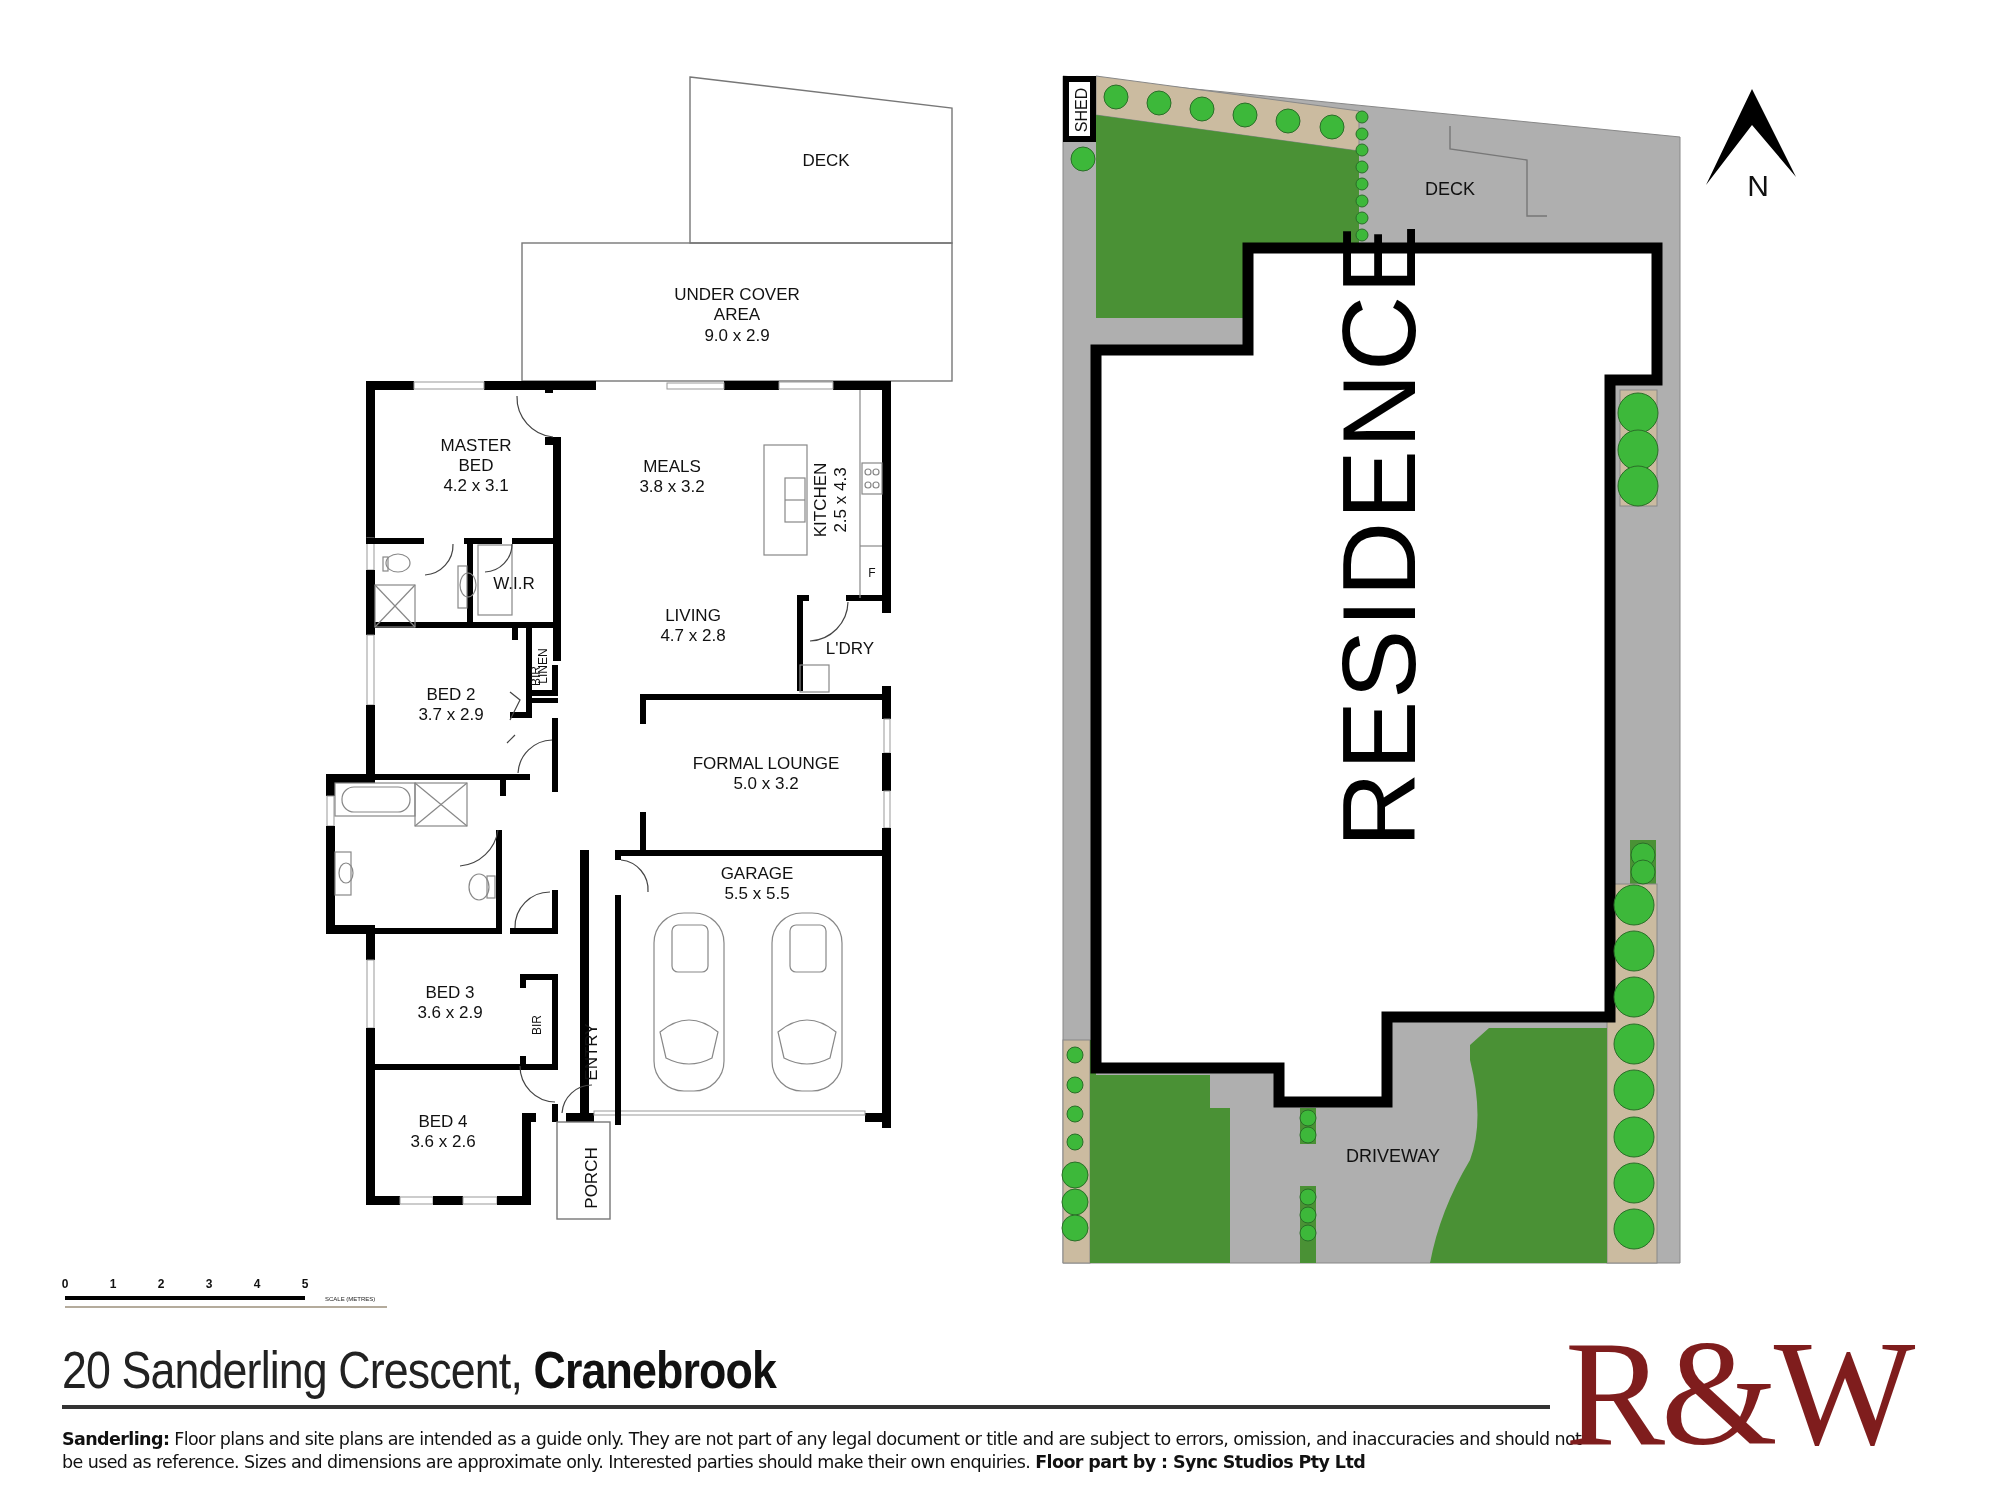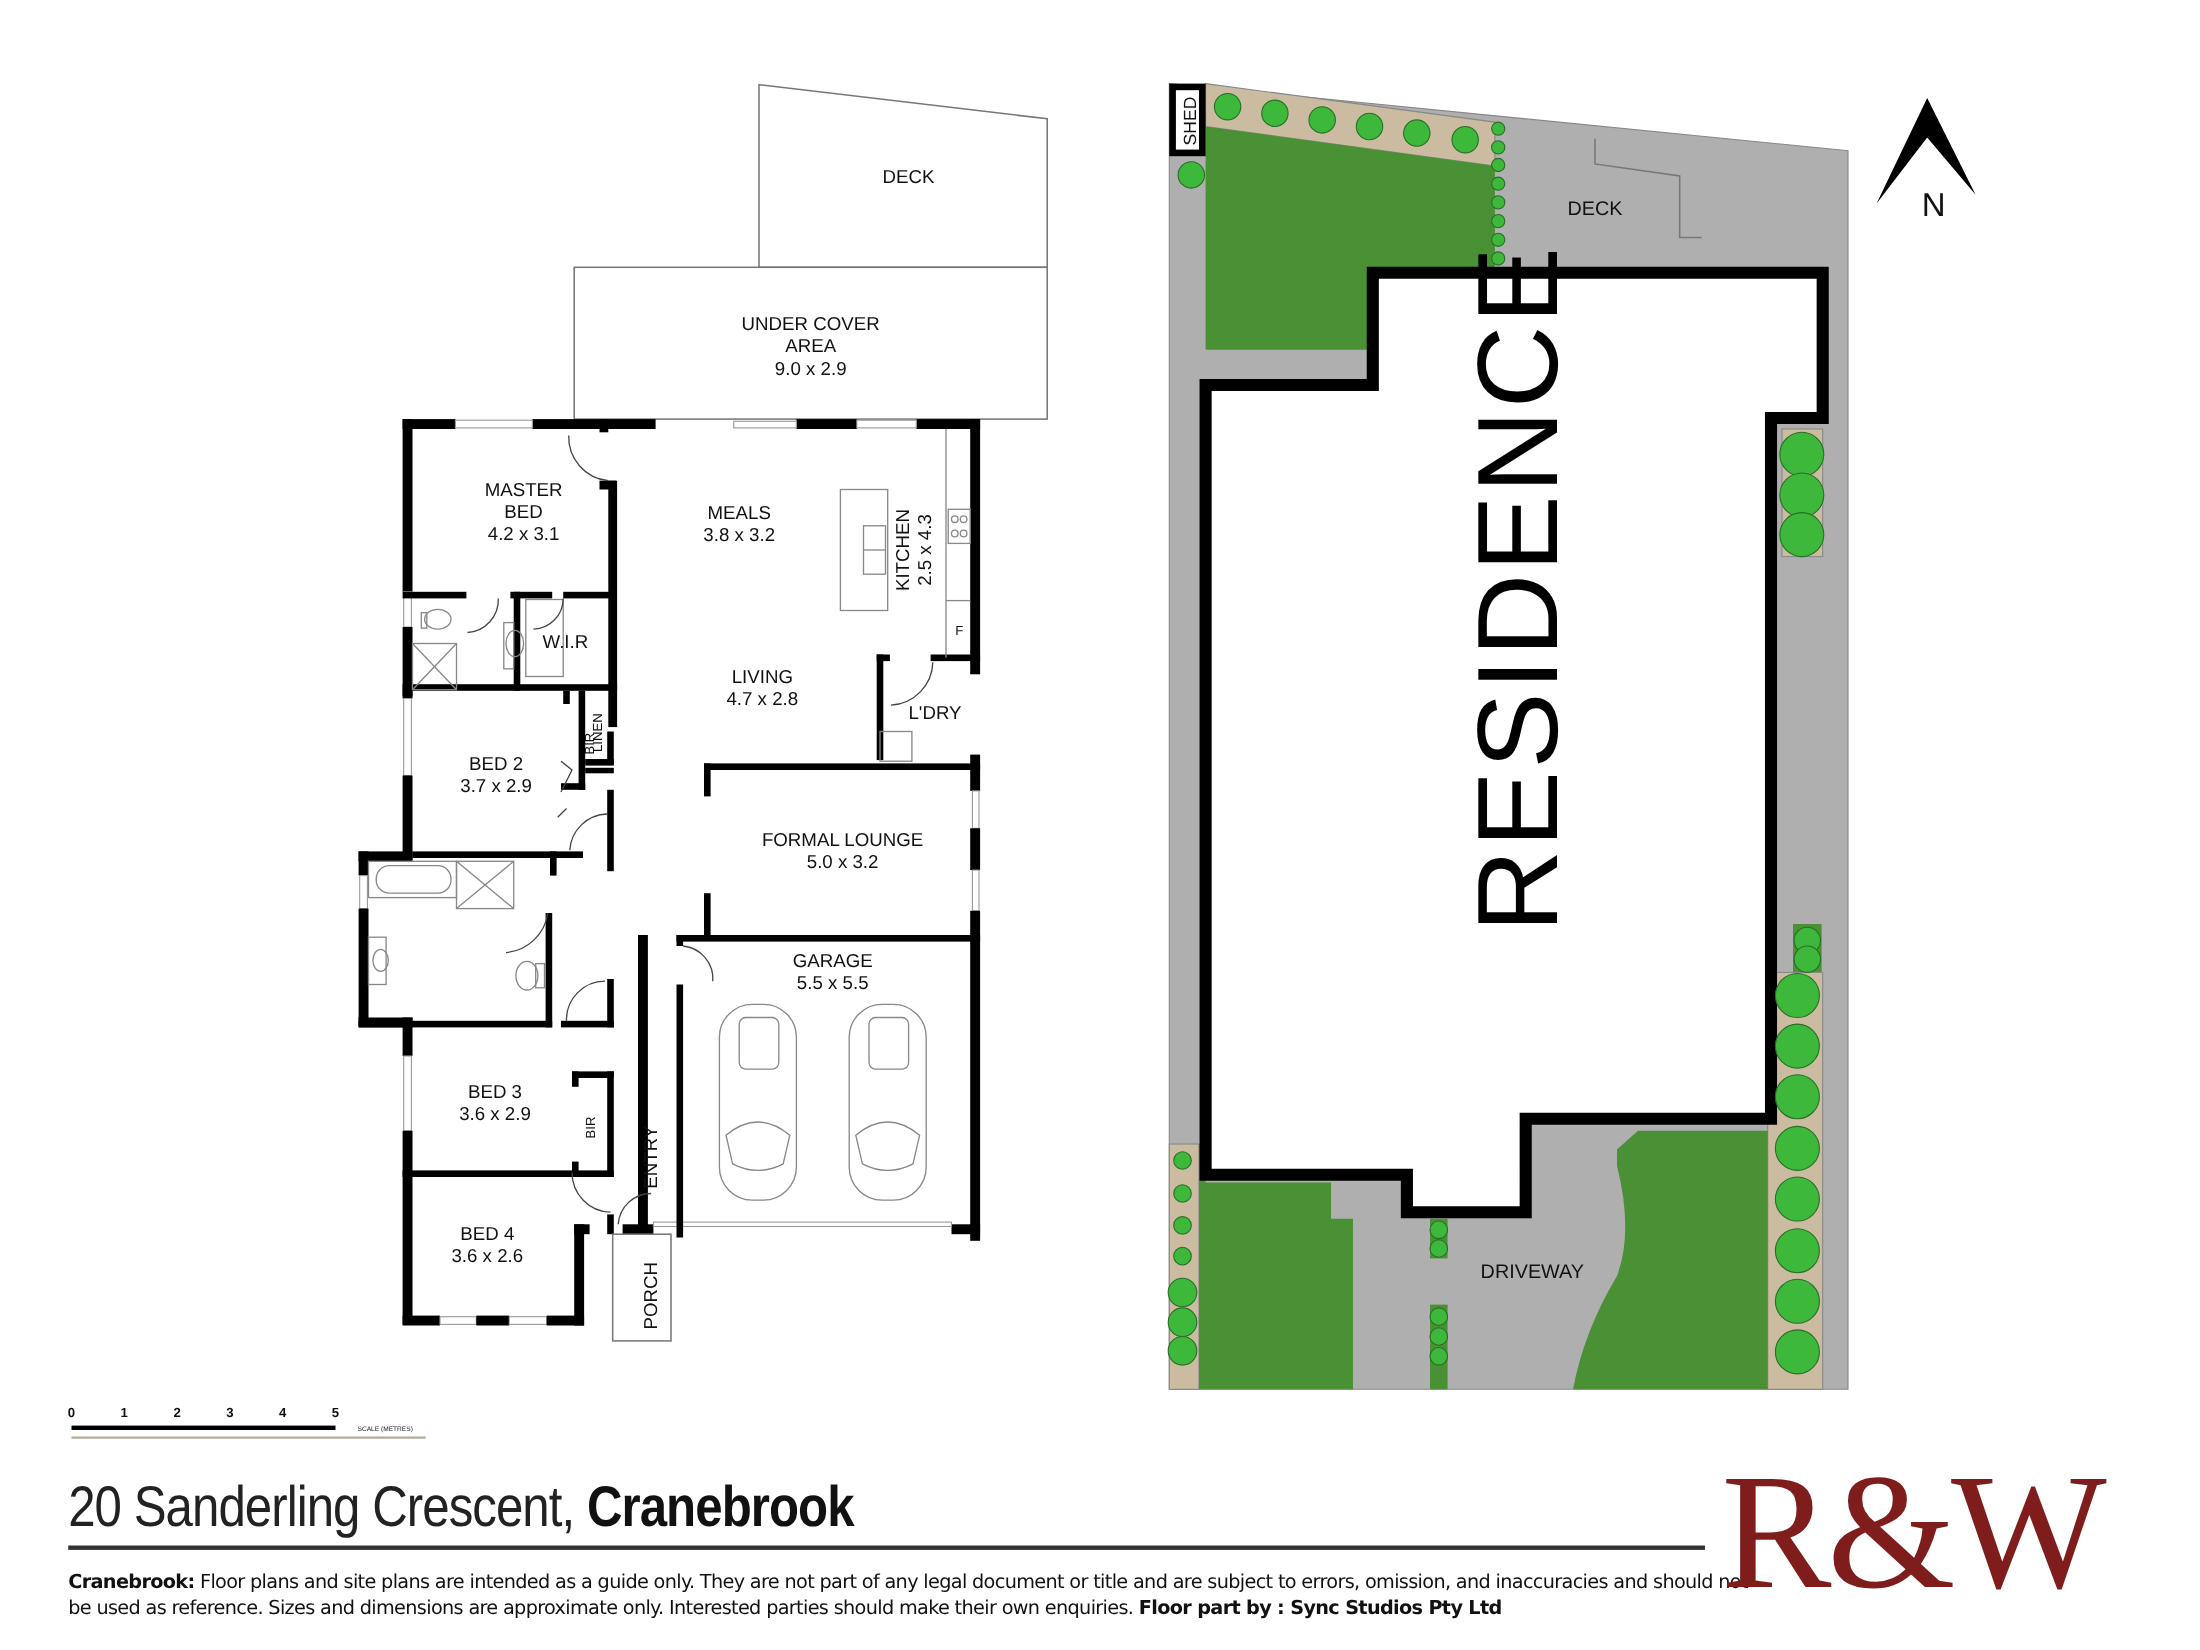--- a/index.html
+++ b/index.html
@@ -343,17 +343,17 @@
     </g>
   </g>
 </svg>
 
 <div id="title">
   <span>20 Sanderling Crescent,</span>
   <b>Cranebrook</b>
 </div>
 <div id="title-rule"></div>
 <div id="disclaimer">
-  <b>Cranebrook:</b>
+  <b>Sanderling:</b>
   <span>Floor plans and site plans are intended as a guide only. They are not part of any legal document or title and are subject to errors, omission, and inaccuracies and should not be used as reference. Sizes and dimensions are approximate only. Interested parties should make their own enquiries.</span>
   <b>Floor part by : Sync Studios Pty Ltd</b>
 </div>
 <div id="brand">R&amp;W</div>
 
 </body></html>

